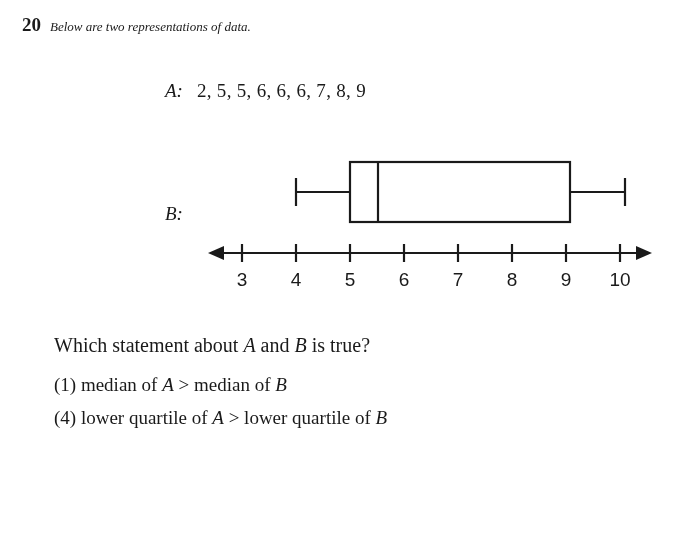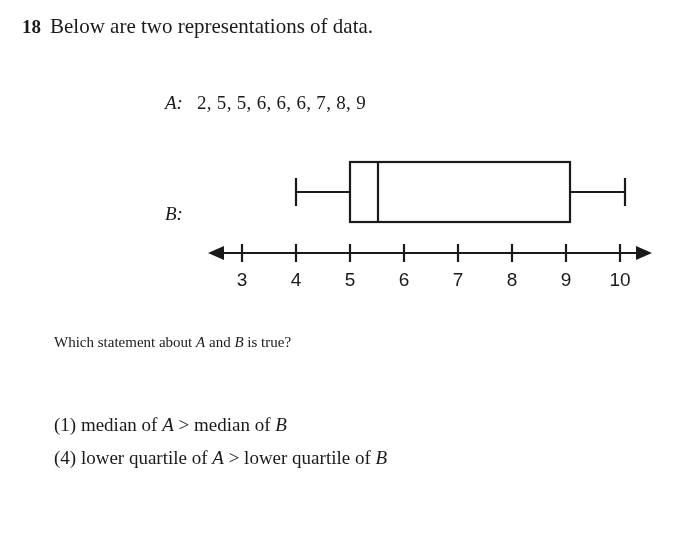--- a/index.html
+++ b/index.html
@@ -28,34 +28,35 @@
     display: flex;
     align-items: baseline;
     gap: 9px;
   }
   .q-number {
     font-weight: bold;
     font-size: 19px;
     font-family: "Liberation Serif", serif;
   }
   .q-stem {
-    font-size: 21px;
+    font-size: 13px;
+    font-style: italic;
   }
   
   .dataset-a {
     position: absolute;
     left: 165px;
     top: 80px;
     display: flex;
     align-items: baseline;
     gap: 14px;
     font-size: 19px;
   }
   .dataset-a .label { }
-  .dataset-a .values { letter-spacing: 0.3px; margin-top: 12px; }
+  .dataset-a .values { letter-spacing: 0.3px; }
   
   .dataset-b-label {
     position: absolute;
     left: 165px;
     top: 203px;
     font-size: 19px;
   }
   
   .plot {
     position: absolute;
@@ -65,45 +66,44 @@
     height: 140px;
   }
   .plot svg {
     display: block;
   }
   
   .prompt {
     position: absolute;
     left: 54px;
     top: 334px;
-    font-size: 15px;
+    font-size: 20px;
   }
   .choices {
     position: absolute;
     left: 54px;
     top: 374px;
     font-size: 19px;
-    margin-top: 40px;
   }
   .choice {
     margin-bottom: 11px;
     white-space: nowrap;
   }
   .ital {
     font-style: italic;
     font-family: "Liberation Serif", serif;
   }
 </style>
 </head>
 <body>
 
 <div class="page">
 
   <div class="q-header">
-    <span class="q-number">18</span>
+    <span class="q-number">20</span>
     <span class="q-stem">Below are two representations of data.</span>
   </div>
 
   <div class="dataset-a">
     <span class="label ital">A:</span>
     <span class="values">2, 5, 5, 6, 6, 6, 7, 8, 9</span>
   </div>
 
   <div class="dataset-b-label ital">B:</div>
 

